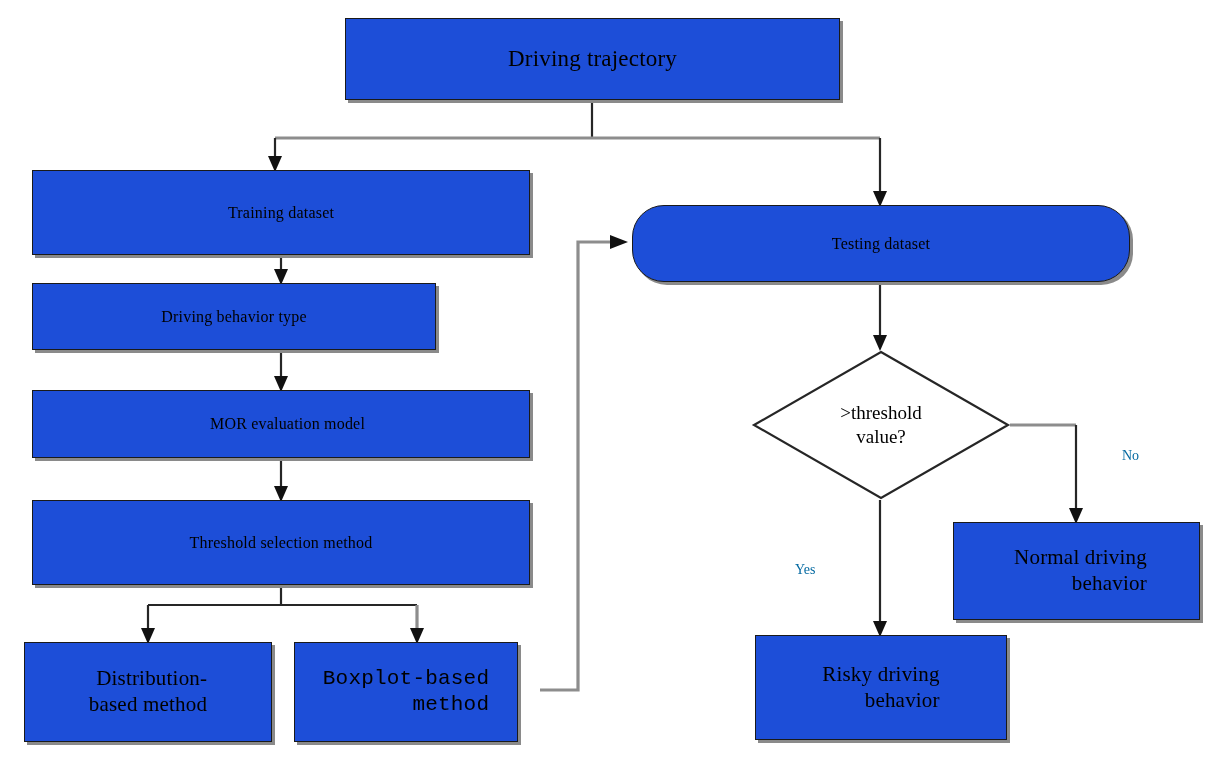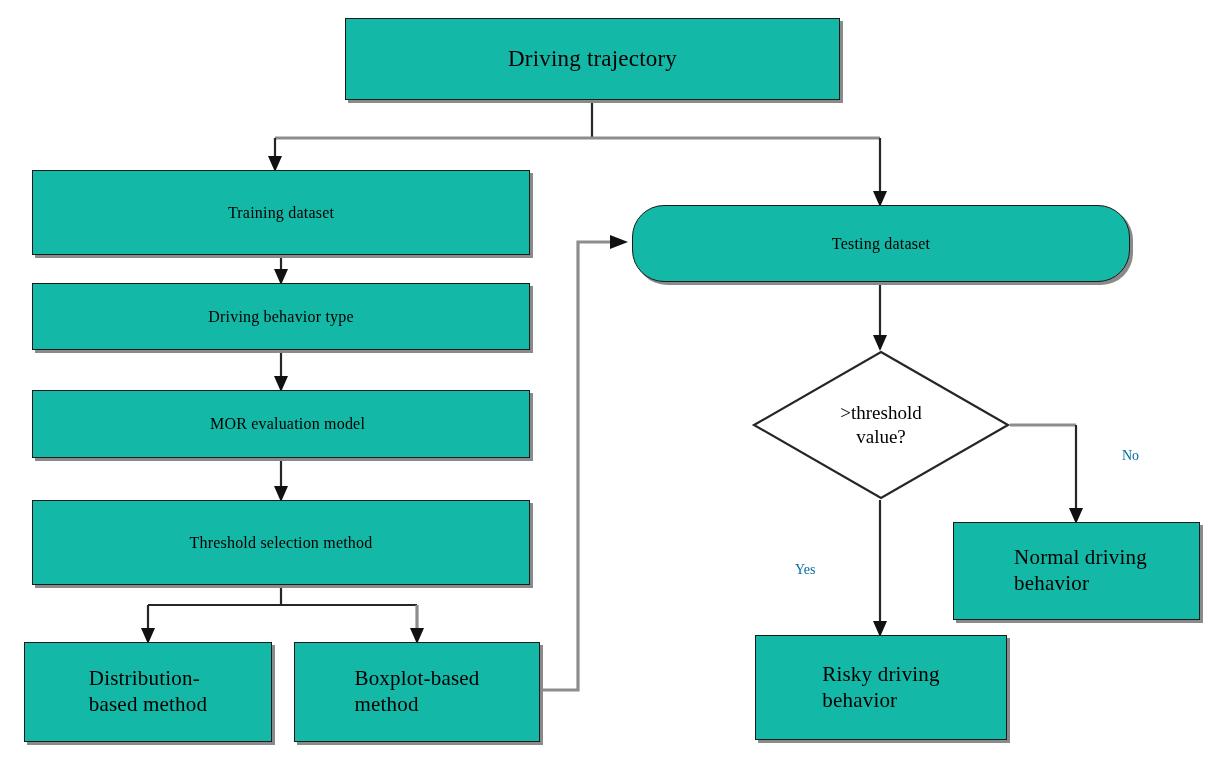--- a/index.html
+++ b/index.html
@@ -12,26 +12,26 @@
     width: 1219px;
     height: 770px;
     background: #ffffff;
     overflow: hidden;
     font-family: "Liberation Serif", "DejaVu Serif", serif;
   }
   
   .node {
     position: absolute;
     box-sizing: border-box;
-    background: #14b8a6;
+    background: #1d4ed8;
     border: 1.6px solid #1a1a1a;
     display: flex;
     align-items: center;
     justify-content: center;
-    text-align: left;
+    text-align: right;
     color: #000000;
     line-height: 1.22;
     
     box-shadow: 3px 3px 0 0 #8a8a8a;
   }
   .node .label {
     display: block;
     padding: 0 6px;
     letter-spacing: 0.2px;
   }
@@ -144,40 +144,40 @@
   </svg>
 
   <div class="node fs-start" style="left:345px; top:18px; width:495px; height:82px;">
     <span class="label">Driving trajectory</span>
   </div>
 
   <div class="node fs-proc" style="left:32px; top:170px; width:498px; height:85px;">
     <span class="label">Training dataset</span>
   </div>
 
-  <div class="node fs-proc" style="left:32px; top:283px; width:498px; height:67px;">
+  <div class="node fs-proc" style="left:32px; top:283px; width:404px; height:67px;">
     <span class="label">Driving behavior type</span>
   </div>
 
   <div class="node fs-proc" style="left:32px; top:390px; width:498px; height:68px;padding-left:13px;">
     <span class="label">MOR  evaluation model</span>
   </div>
 
   <div class="node fs-proc" style="left:32px; top:500px; width:498px; height:85px;">
     <span class="label">Threshold selection method</span>
   </div>
 
   <div class="node fs-small" style="left:24px; top:642px; width:248px; height:100px;">
     <span class="label">
       <span>Distribution-</span><br>
       <span>based method</span>
     </span>
   </div>
 
-  <div class="node fs-small" style="left:294px; top:642px; width:246px; height:100px;">
+  <div class="node fs-small" style="left:294px; top:642px; width:224px; height:100px;font-family:Liberation Mono, monospace;">
     <span class="label">
       <span>Boxplot-based</span><br>
       <span>method</span>
     </span>
   </div>
 
   <div class="node fs-proc" style="left:632px; top:205px; width:498px; height:77px;border-radius:32px;">
     <span class="label">Testing dataset</span>
   </div>
 

